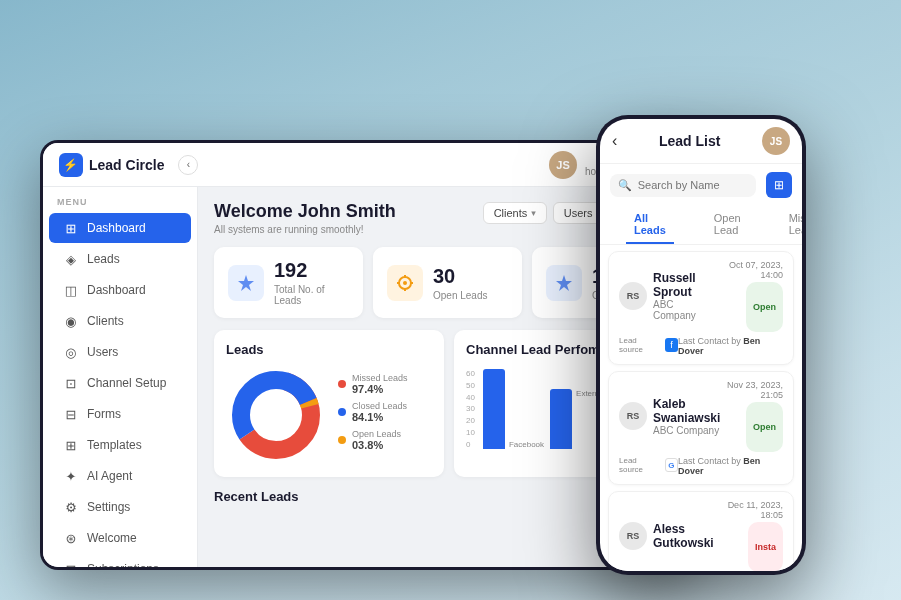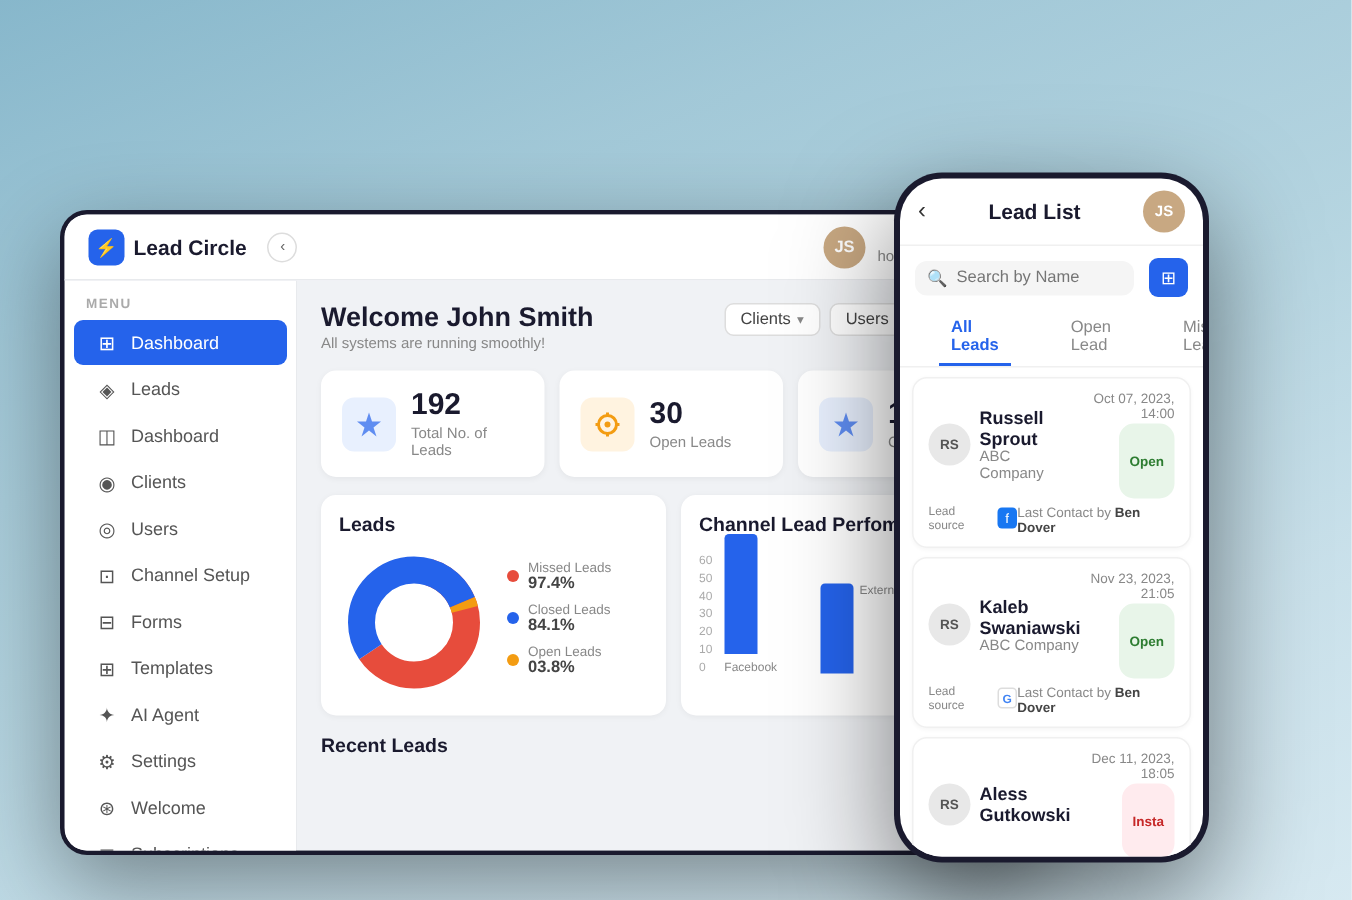--- a/index.html
+++ b/index.html
@@ -736,21 +736,21 @@
                 <span style="font-size:8px;color:#aaa">60</span>
                 <span style="font-size:8px;color:#aaa">50</span>
                 <span style="font-size:8px;color:#aaa">40</span>
                 <span style="font-size:8px;color:#aaa">30</span>
                 <span style="font-size:8px;color:#aaa">20</span>
                 <span style="font-size:8px;color:#aaa">10</span>
                 <span style="font-size:8px;color:#aaa">0</span>
               </div>
 
               <div style="display:flex;align-items:flex-end;gap:6px;flex:1;height:80px">
-                <div style="display:flex;flex-direction:column;align-items:flex-start;gap:4px;flex:1">
+                <div style="display:flex;flex-direction:row;align-items:flex-end;gap:4px;flex:1">
                   <div style="width:22px;height:80px;background:#2563eb;border-radius:3px 3px 0 0"></div>
                   <span style="font-size:8px;color:#888;white-space:nowrap">Facebook</span>
                 </div>
                 <div style="display:flex;flex-direction:row;gap:4px;flex:1">
                   <div style="width:22px;height:60px;background:#2563eb;border-radius:3px 3px 0 0"></div>
                   <span style="font-size:8px;color:#888;white-space:nowrap">External</span>
                 </div>
                 <div style="display:flex;flex-direction:column;align-items:center;gap:4px;flex:1">
                   <div style="width:22px;height:40px;background:#2563eb;border-radius:3px 3px 0 0"></div>
                   <span style="font-size:8px;color:#888;white-space:nowrap">Insta...</span>

